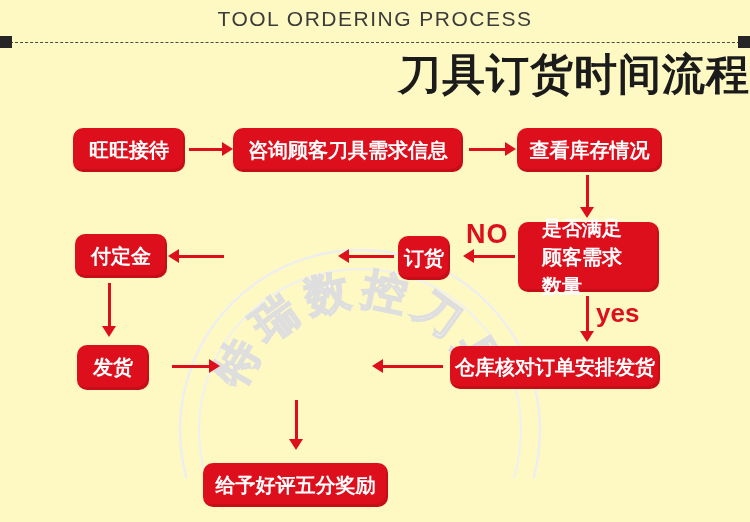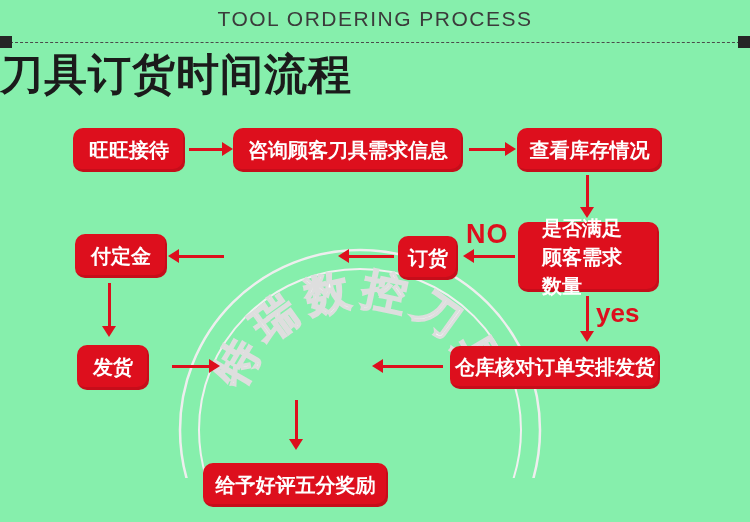--- a/index.html
+++ b/index.html
@@ -1,57 +1,57 @@
 <!DOCTYPE html>
 <html><head>
 <meta charset="utf-8">
 <style>
   :root{
     --red:#dd0f1d;
     --ink:#1b1b1b;
   }
   html,body{margin:0;padding:0;background:#ffffff;}
   body{width:750px;height:522px;overflow:hidden;font-family:"Liberation Sans",sans-serif;}
-  .page{position:relative;width:750px;height:522px;background:#86efac;overflow:hidden;}
+  .page{position:relative;width:750px;height:522px;background:#fef9c3;overflow:hidden;}
 
   
   .eyebrow{
     position:absolute;left:0;top:7px;width:750px;text-align:center;
     font-size:21px;letter-spacing:1.5px;color:#3b3b3b;font-weight:400;
   }
   .rule{
     position:absolute;left:0;top:42px;width:750px;height:0;
     border-top:1px dashed #4a4a4a;
   }
   .rule-cap{position:absolute;top:36px;width:12px;height:12px;background:#262626;}
   .rule-cap.left{left:0;}
   .rule-cap.right{right:0;}
   .title{
-    position:absolute;left:0;top:46px;width:750px;text-align:left;
+    position:absolute;left:0;top:46px;width:750px;text-align:right;
     font-size:43px;font-weight:bold;color:var(--ink);letter-spacing:1px;
     font-family:"DejaVu Sans","Liberation Sans",sans-serif;
   }
 
   
   .watermark{position:absolute;left:140px;top:243px;width:440px;height:235px;z-index:0;pointer-events:none;}
 
   
   .node{
     position:absolute;z-index:2;background:var(--red);color:#ffffff;
     border-radius:10px;display:flex;align-items:center;justify-content:center;
     font-size:20px;font-weight:bold;line-height:29px;
     box-shadow:inset -2px -3px 0 rgba(0,0,0,0.10);
     white-space:nowrap;
   }
   .node.wrap{white-space:normal;word-break:break-all;padding:0 24px;box-sizing:border-box;}
   .n-reception {left:73px; top:128px;width:112px;height:44px;}
   .n-inquiry   {left:233px;top:128px;width:230px;height:44px;}
   .n-stock     {left:517px;top:128px;width:145px;height:44px;}
   .n-satisfy   {left:518px;top:222px;width:141px;height:70px;}
-  .n-order     {left:398px;top:236px;width:60px; height:44px;}
+  .n-order     {left:398px;top:236px;width:52px; height:44px;}
   .n-cycle     {left:228px;top:234px;width:105px;height:44px;}
   .n-deposit   {left:75px; top:234px;width:92px; height:44px;}
   .n-ship      {left:77px; top:345px;width:72px; height:45px;}
   .n-inspect   {left:227px;top:345px;width:143px;height:45px;}
   .n-warehouse {left:450px;top:346px;width:210px;height:43px;}
   .n-review    {left:203px;top:463px;width:185px;height:44px;}
 
   
   .ar{position:absolute;background:var(--red);z-index:1;}
   .ar-h{height:3px;}

